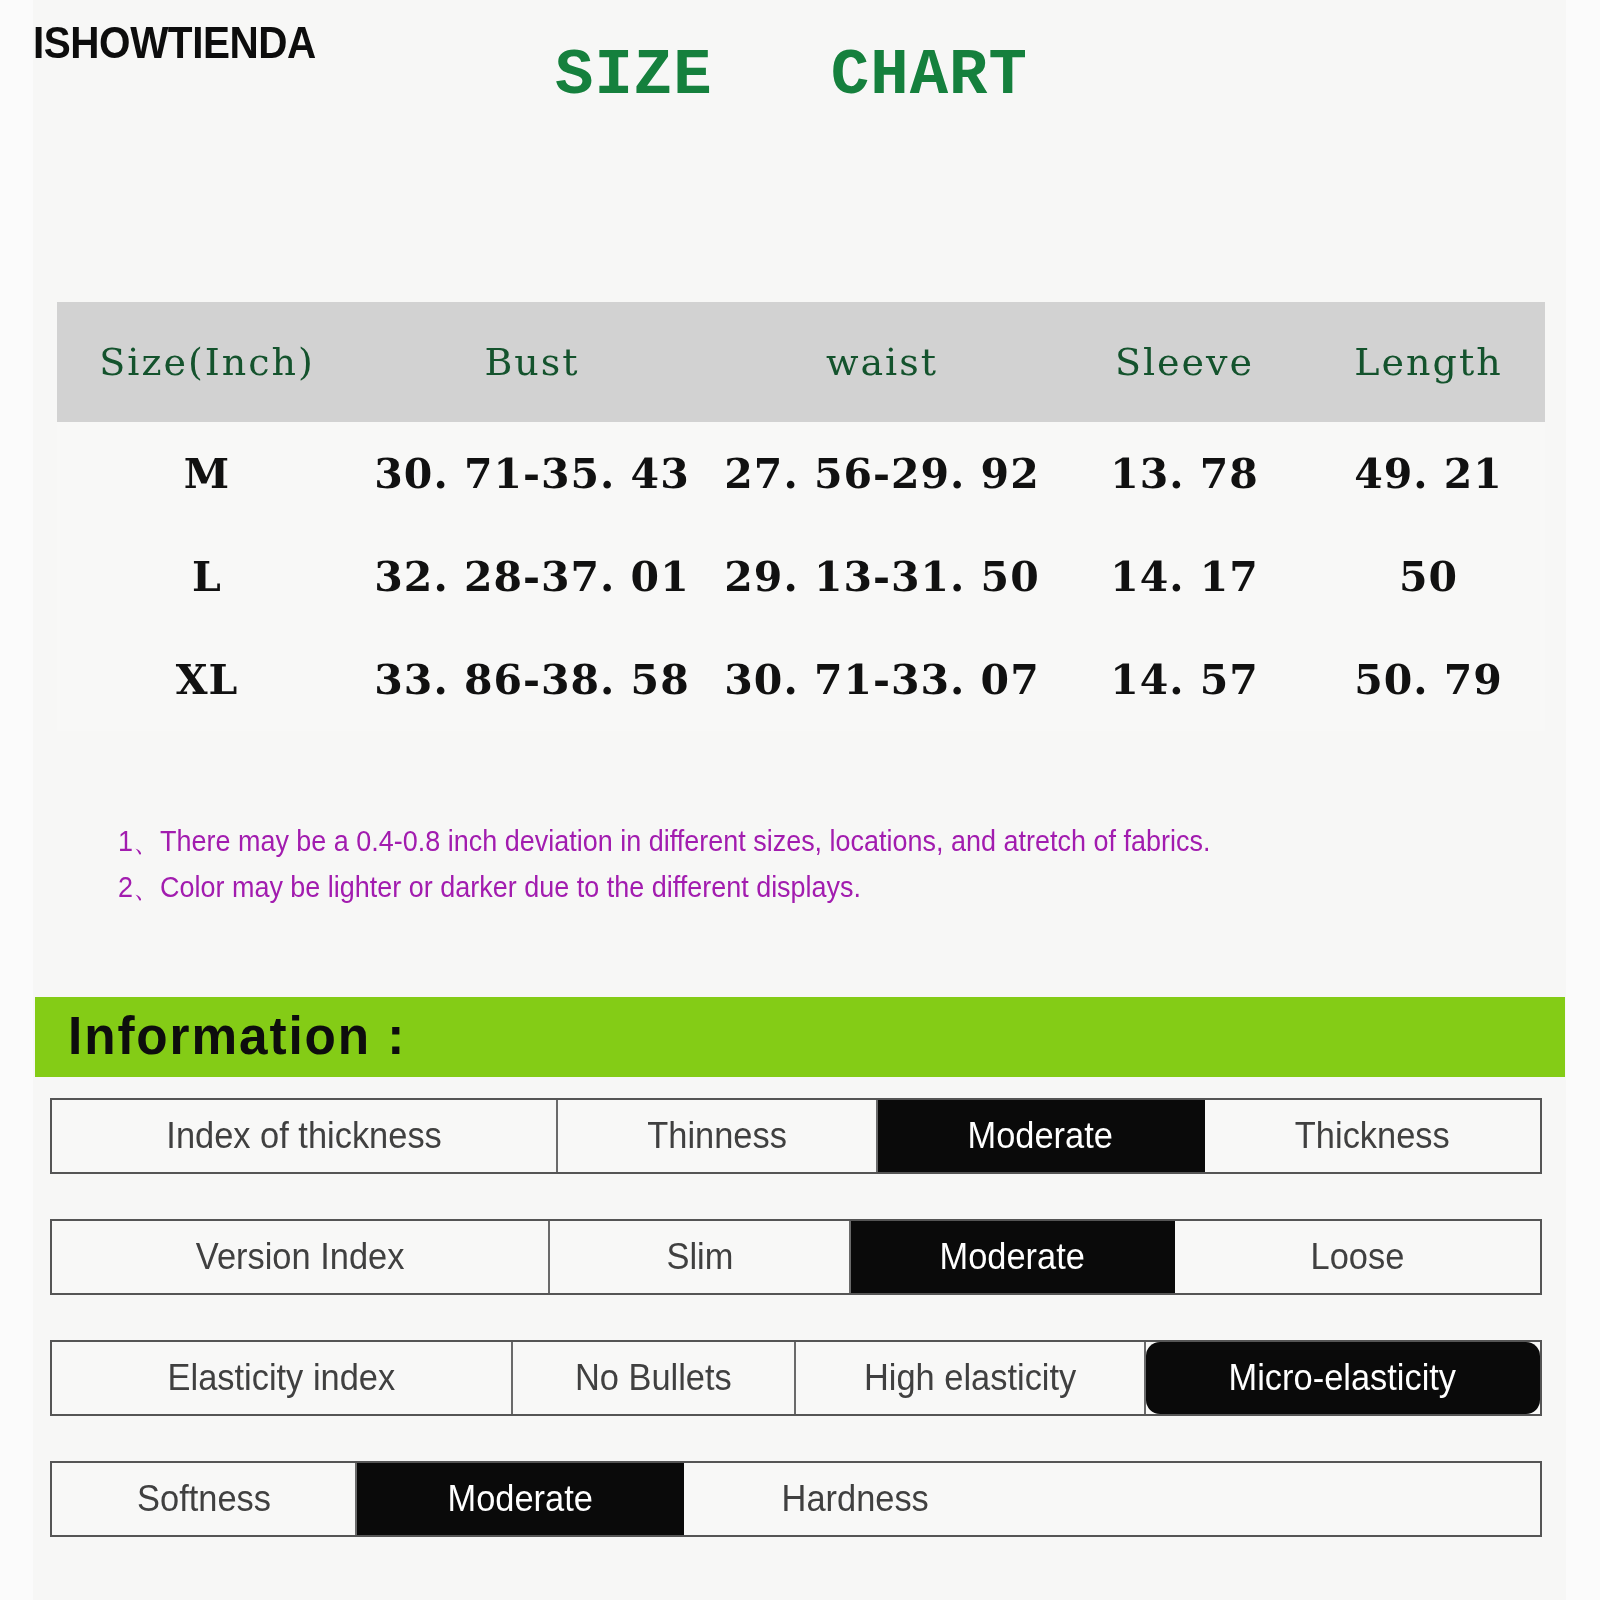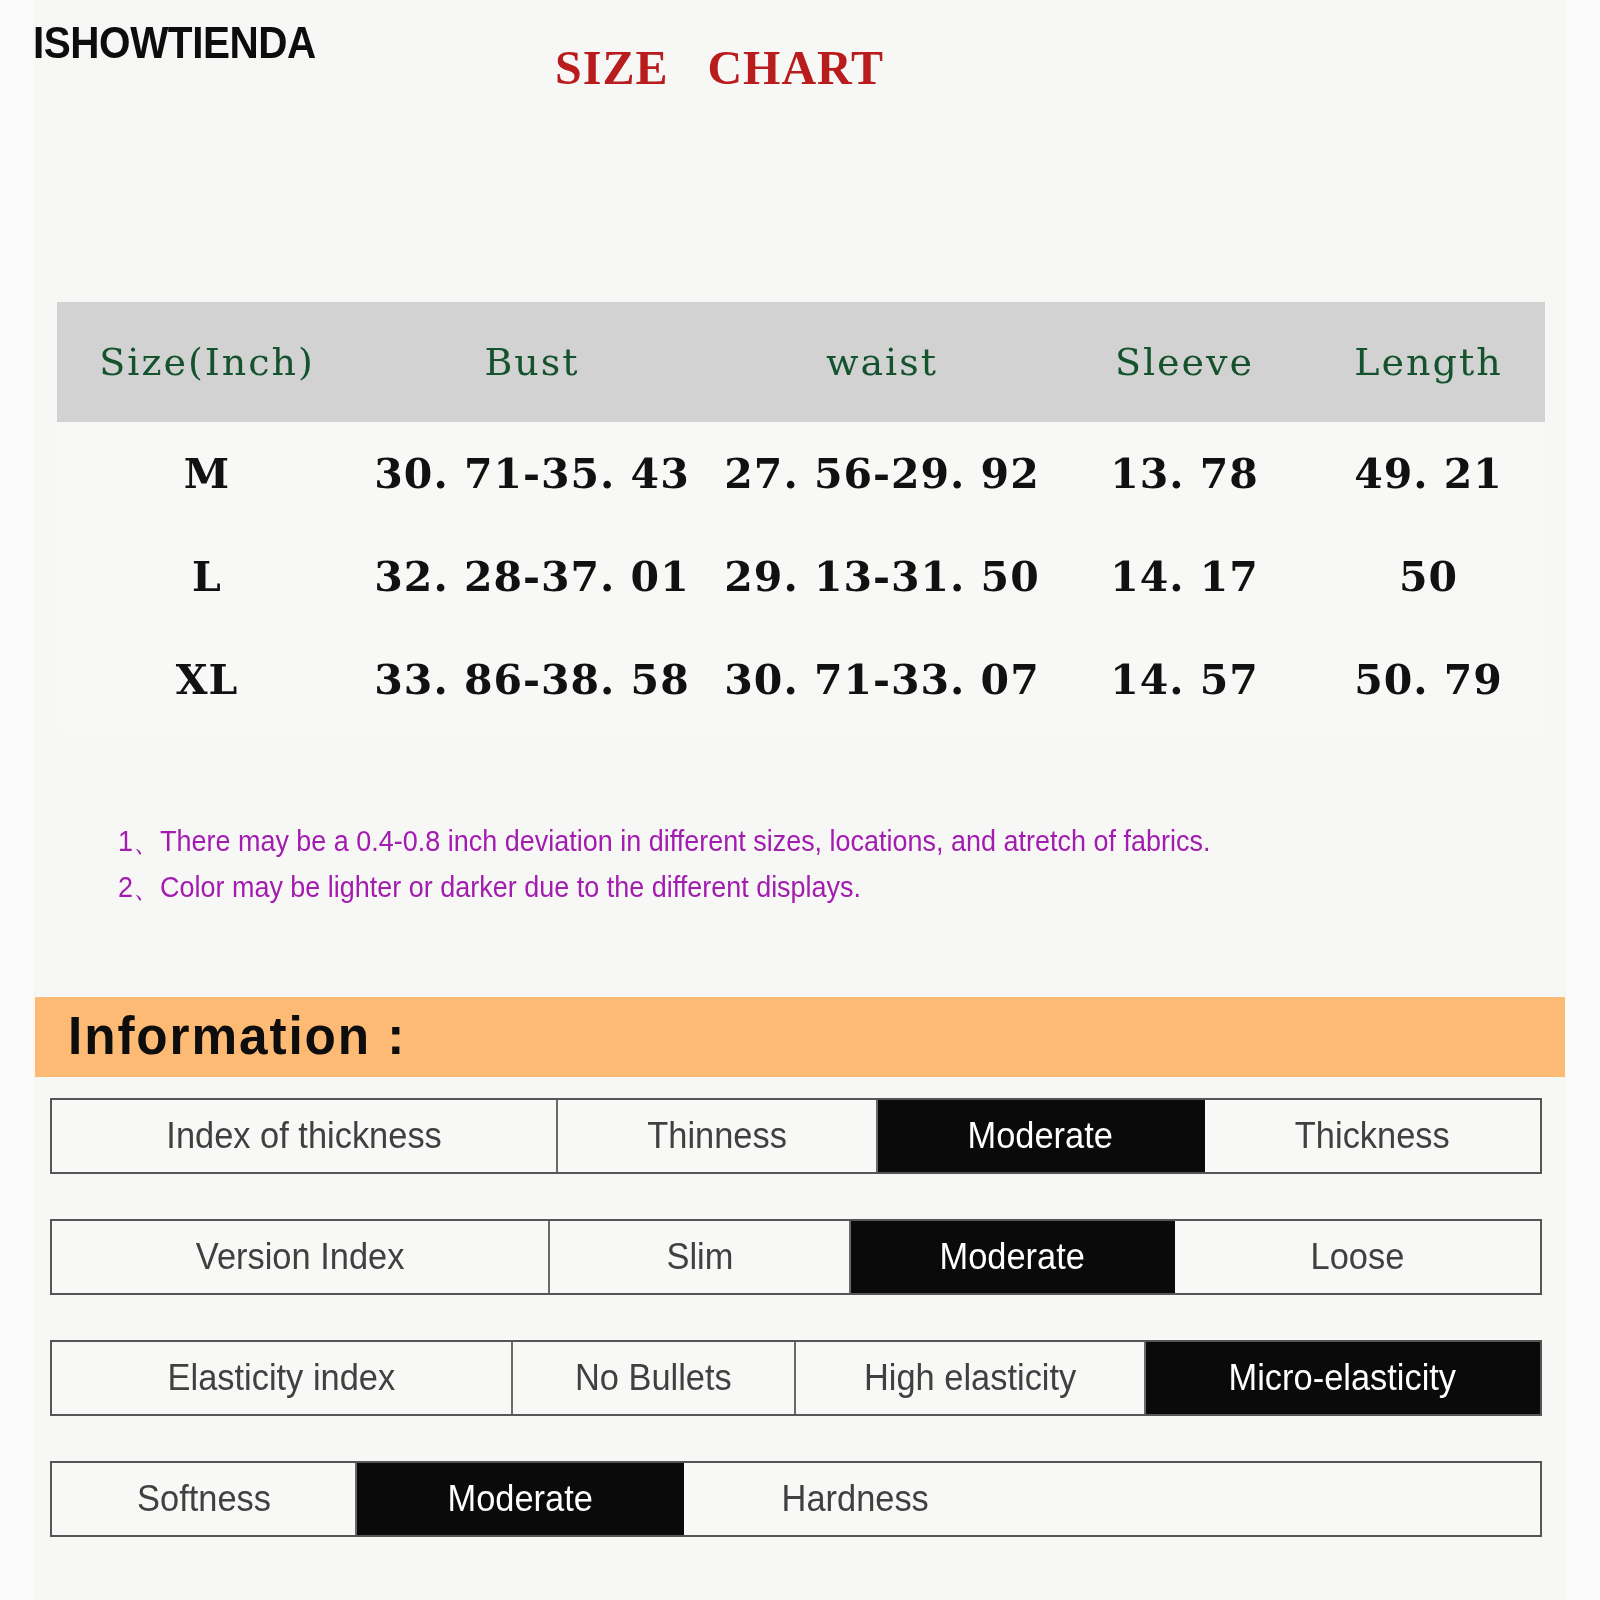--- a/index.html
+++ b/index.html
@@ -38,24 +38,24 @@
     transform: scaleX(0.92);
     transform-origin: left center;
     white-space: nowrap;
   }
 
   
   .title {
     position: absolute;
     left: 555px;
     top: 40px;
-    font-family: Liberation Serif, serif;
-    font-weight: 700;
-    font-size: 48px;
-    color: #b91c1c;
+    font-family: Liberation Mono, monospace;
+    font-weight: 700;
+    font-size: 64px;
+    color: #15803d;
     letter-spacing: 1px;
     white-space: pre;
   }
 
   
   .size-table {
     position: absolute;
     left: 57px;
     top: 302px;
     width: 1488px;
@@ -107,21 +107,21 @@
     transform-origin: left center;
   }
 
   
   .info-band {
     position: absolute;
     left: 35px;
     top: 997px;
     width: 1530px;
     height: 80px;
-    background: #fdba74;
+    background: #84cc16;
     text-decoration: underline;
   }
   .info-band-title {
     position: absolute;
     left: 33px;
     top: 7px;
     font-family: "Liberation Sans", sans-serif;
     font-weight: 700;
     font-size: 54px;
     letter-spacing: 2px;
@@ -153,21 +153,21 @@
     justify-content: center;
     font-family: "Liberation Sans", sans-serif;
     font-size: 37px;
     color: #404040;
     box-sizing: border-box;
     border-right: 2px solid #6a6a6a;
     white-space: nowrap;
     overflow: hidden;
     transform-origin: center center;
   }
-  .info-cell:last-child { border-right: none; }
+  .info-cell:last-child { border-right: none; border-radius: 14px; }
   .info-cell .label { transform: scaleX(0.93); display: inline-block; }
   .info-cell.highlight {
     background: #0a0a0a;
     color: #ffffff;
     border-right-color: #0a0a0a;
   }
 </style>
 </head>
 <body>
 

